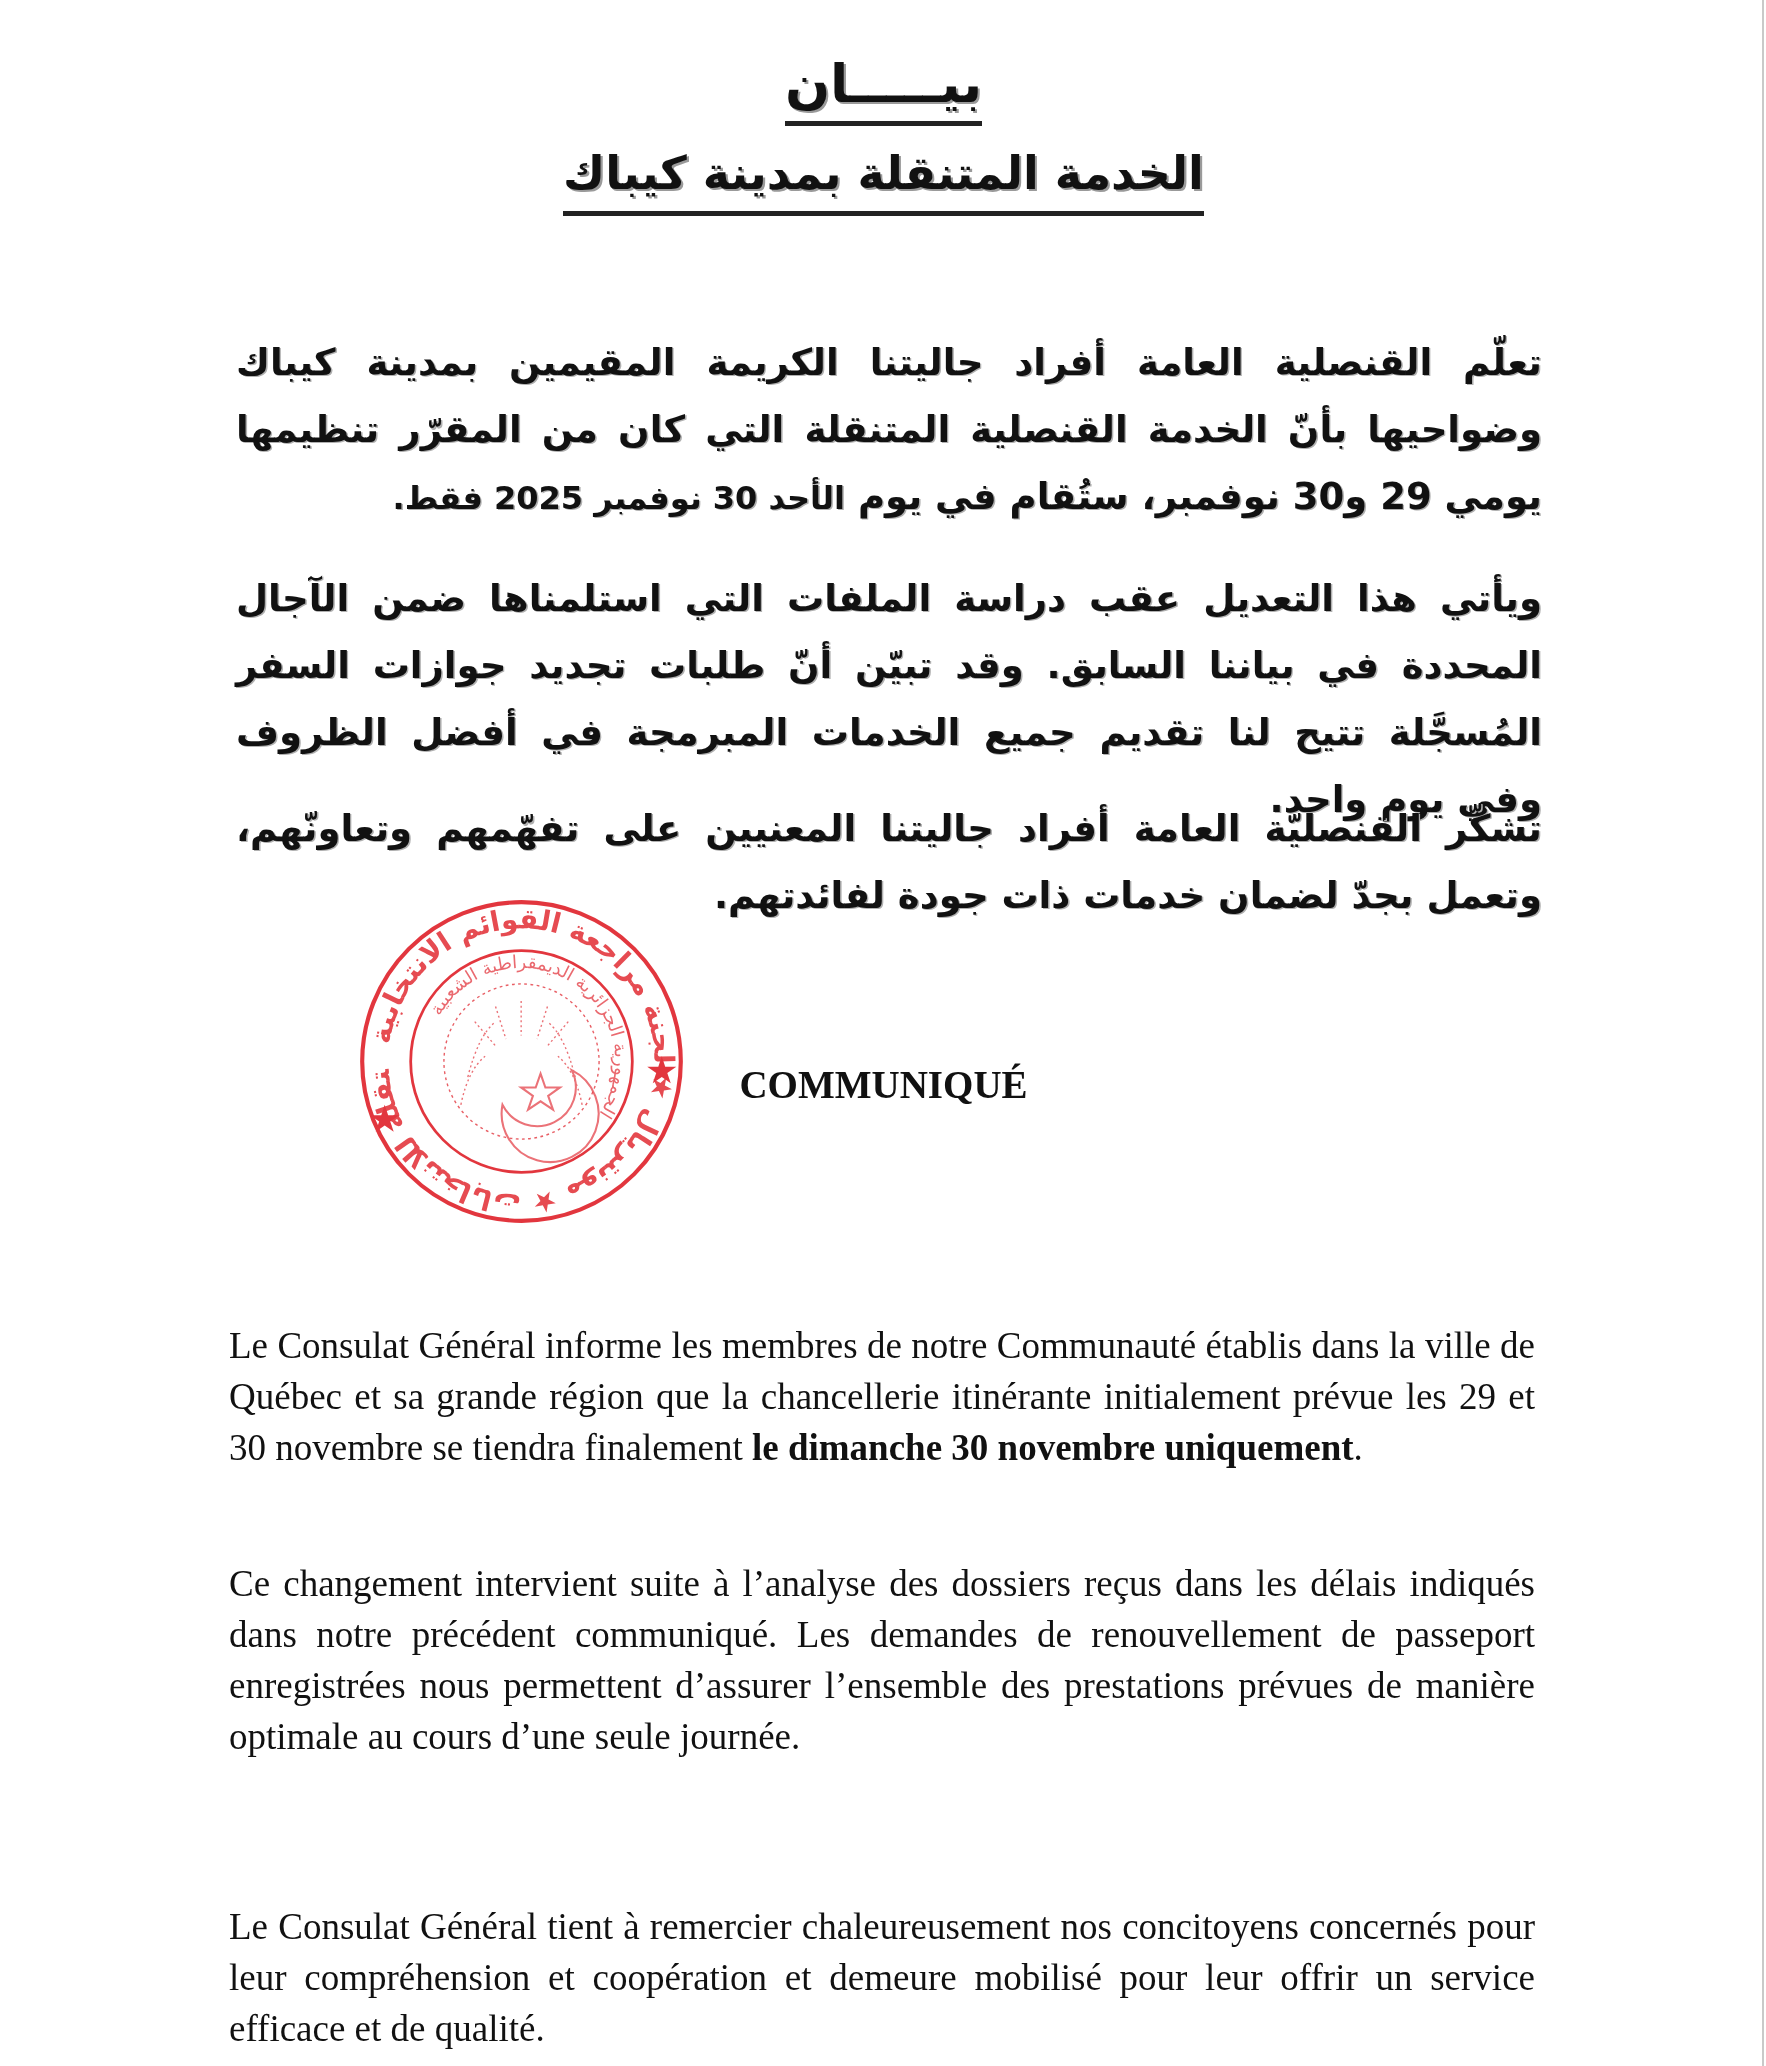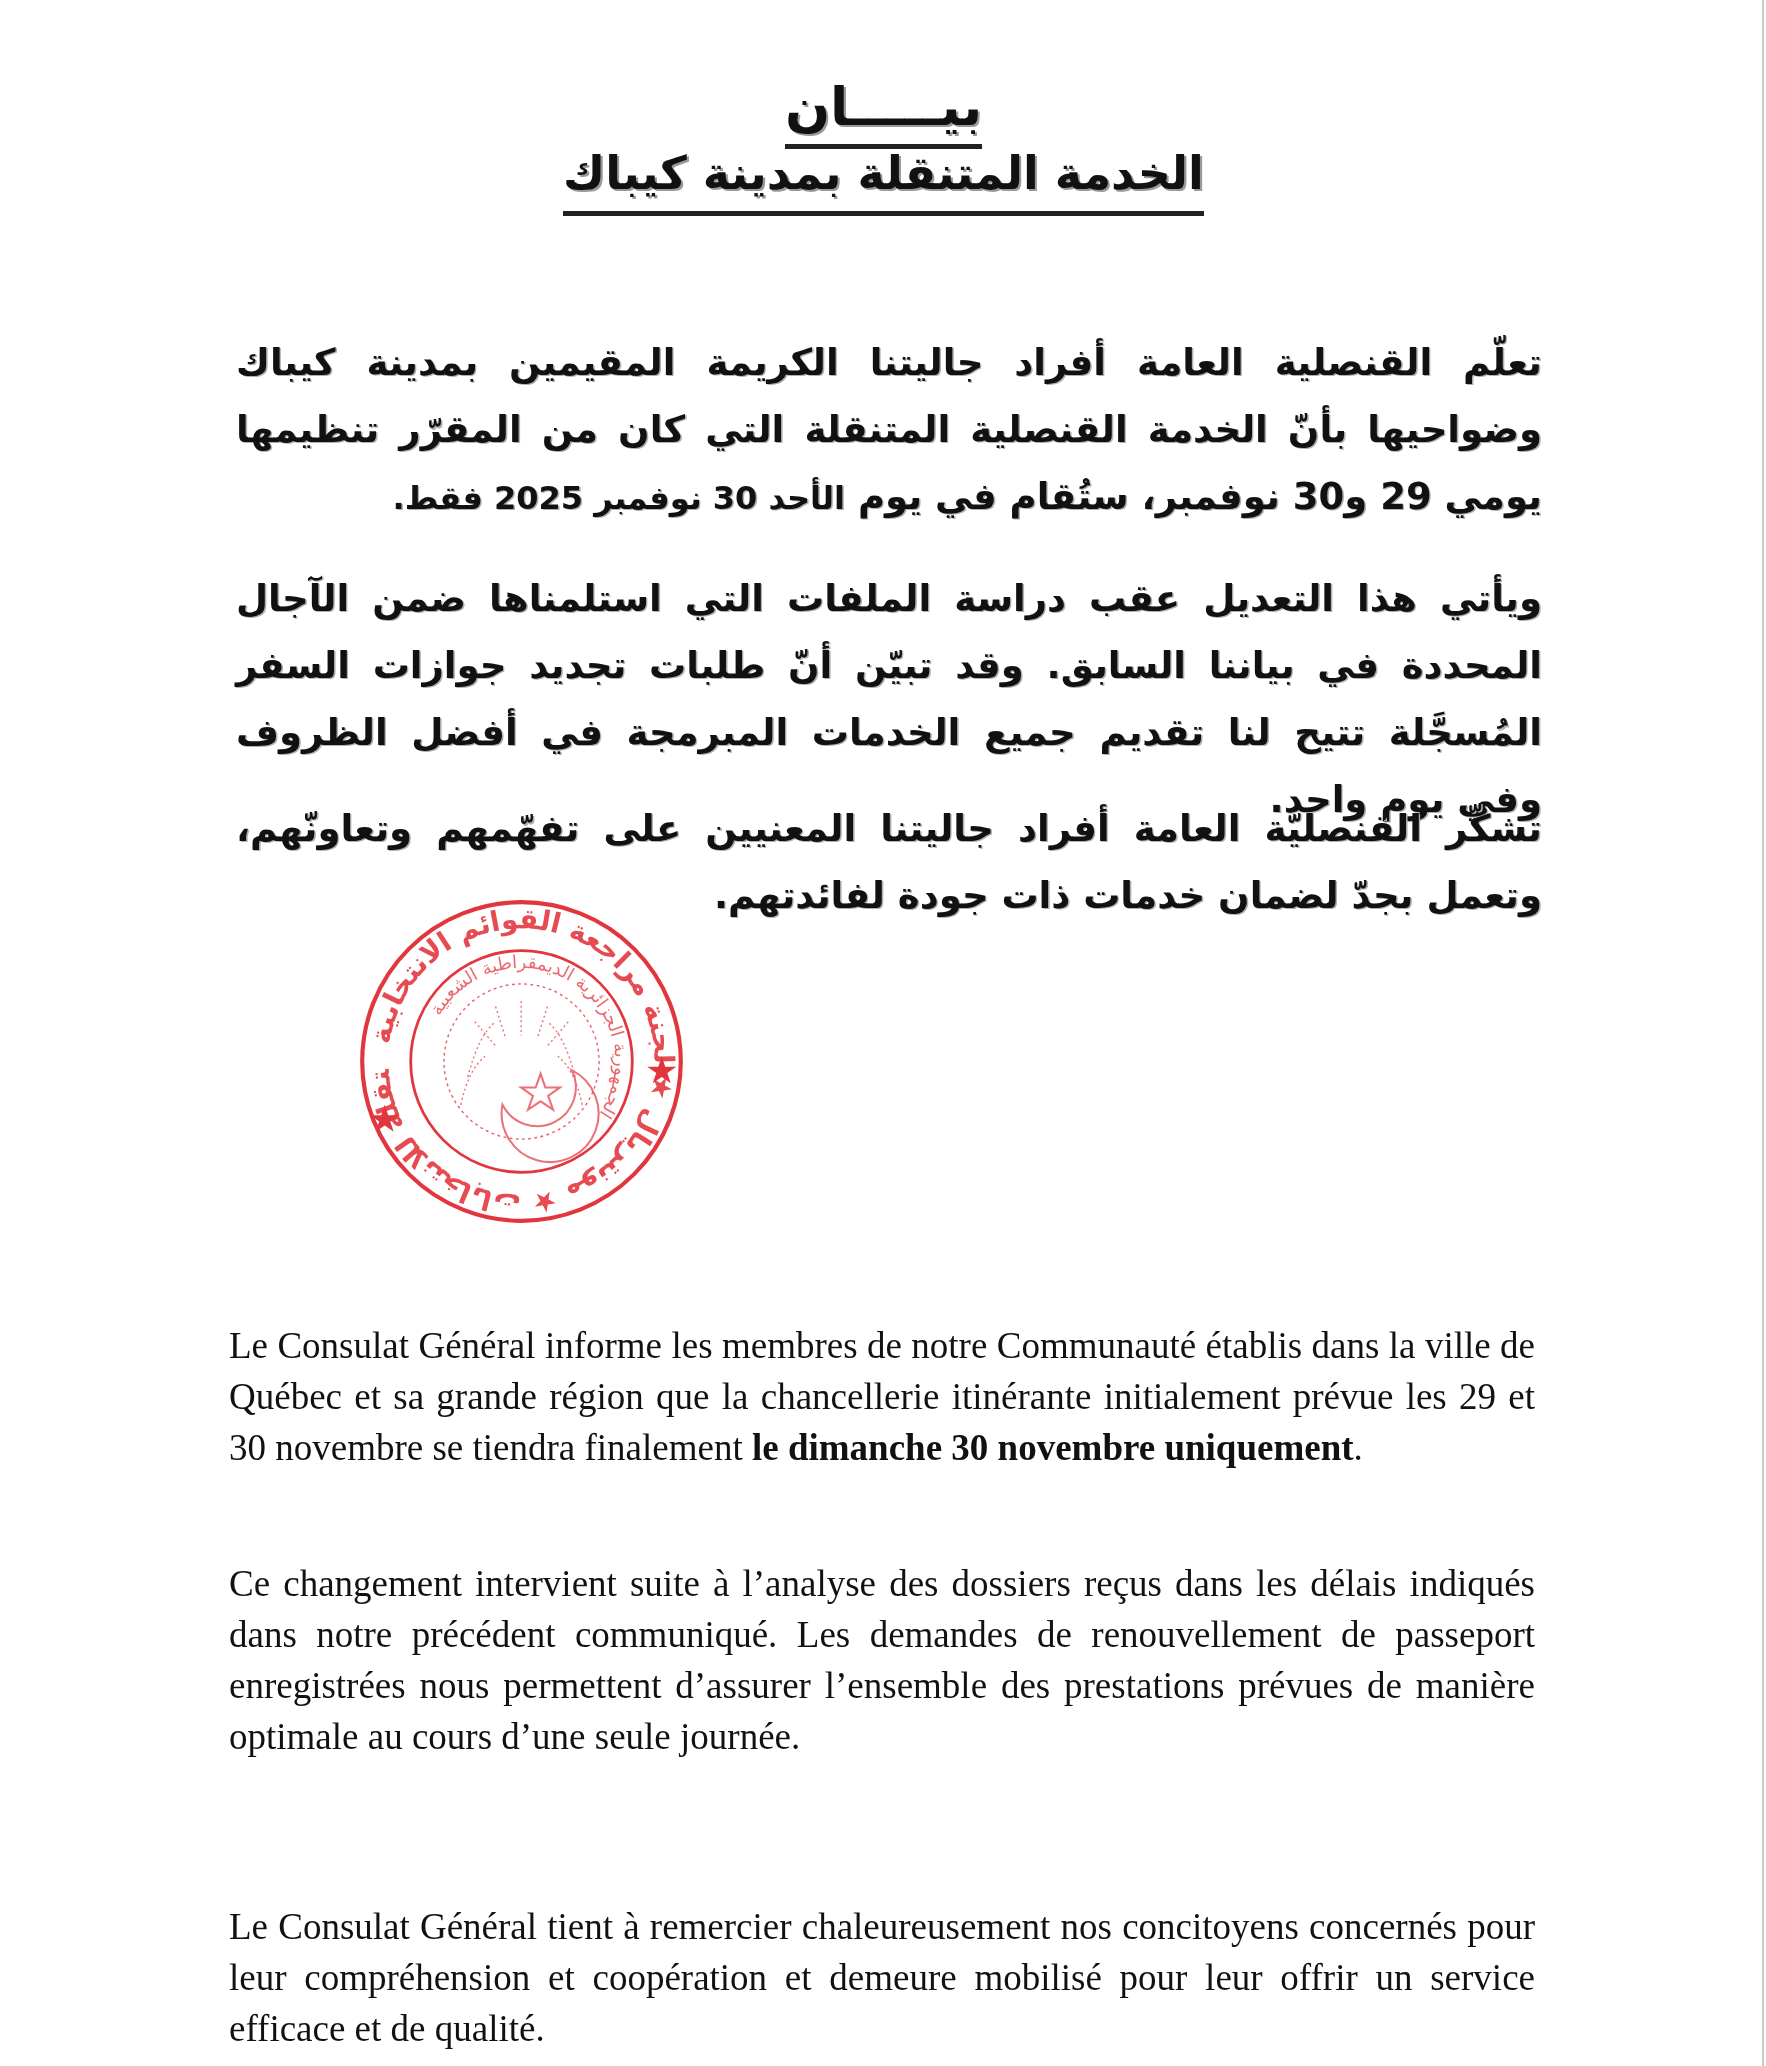--- a/index.html
+++ b/index.html
@@ -36,21 +36,20 @@
     color: #111;
   }
   .ar-title {
     position: absolute;
     left: 0; width: 1767px;
     top: 49px;
     text-align: center;
     font-size: 53px;
     font-weight: bold;
     line-height: 69px;
-    margin-top: 23px;
   }
   .ar-title span, .ar-subtitle span {
     display: inline-block;
     border-bottom: 5.5px solid #222;
     padding-bottom: 2.8px;
     text-shadow: 2.1px 2.1px 0 #9a9a9a;
   }
   .ar-subtitle {
     position: absolute;
     left: 0; width: 1767px;
@@ -185,20 +184,21 @@
         <polygon points="265,255 272,275 293,275 276,287 283,307 265,295 247,307 254,287 237,275 258,275" stroke-width="3"></polygon>
       </g>
 
       <g fill="#e0262e">
         <polygon points="440,230 445,245 461,245 448,254 453,269 440,260 427,269 432,254 419,245 435,245"></polygon>
         <polygon points="40,300 45,315 61,315 48,324 53,339 40,330 27,339 32,324 19,315 35,315"></polygon>
       </g>
     </svg>
   </div>
 
+  <div class="fr fr-title">COMMUNIQUÉ</div>
 
   <div class="fr fr-para fr-p1">
     <span>Le Consulat Général informe les membres de notre Communauté établis dans la ville de Québec et sa grande région que la chancellerie itinérante initialement prévue les 29 et 30 novembre se tiendra finalement</span>
     <b>le dimanche 30 novembre uniquement</b><span>.</span>
   </div>
   <div class="fr fr-para fr-p2">
     <span>Ce changement intervient suite à l’analyse des dossiers reçus dans les délais indiqués dans notre précédent communiqué. Les demandes de renouvellement de passeport enregistrées nous permettent d’assurer l’ensemble des prestations prévues de manière optimale au cours d’une seule journée.</span>
   </div>
   <div class="fr fr-para fr-p3">
     <span>Le Consulat Général tient à remercier chaleureusement nos concitoyens concernés pour leur compréhension et coopération et demeure mobilisé pour leur offrir un service efficace et de qualité.</span>

